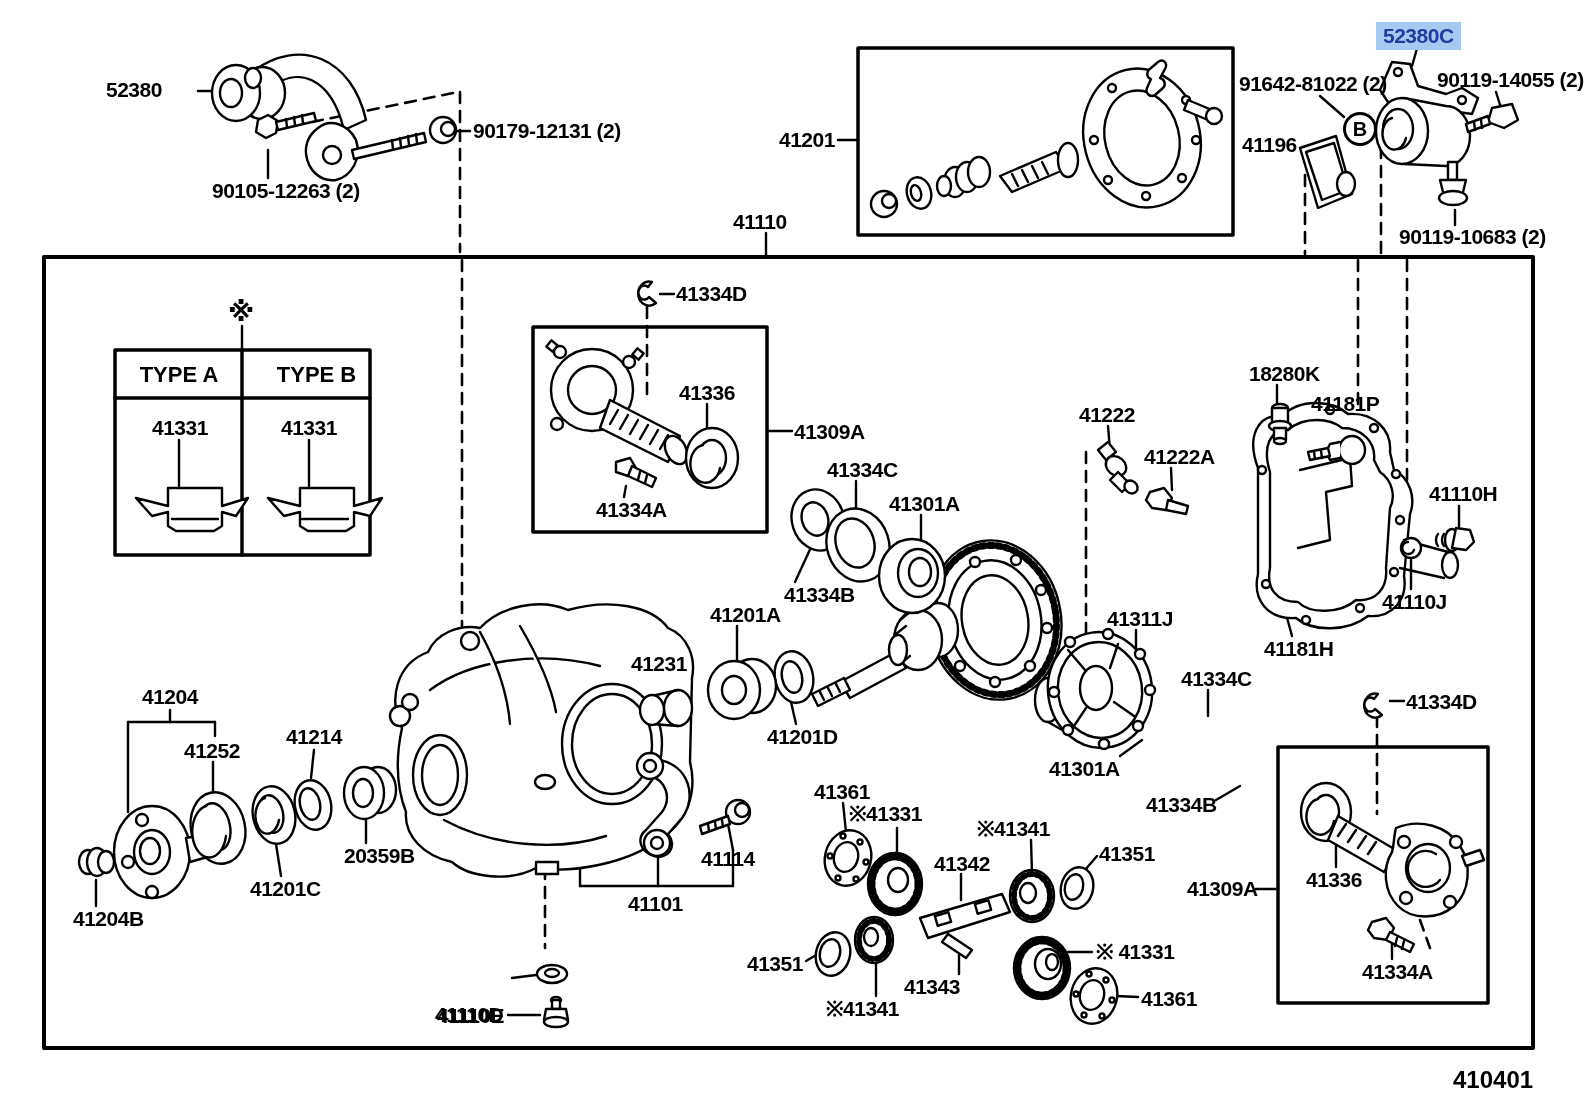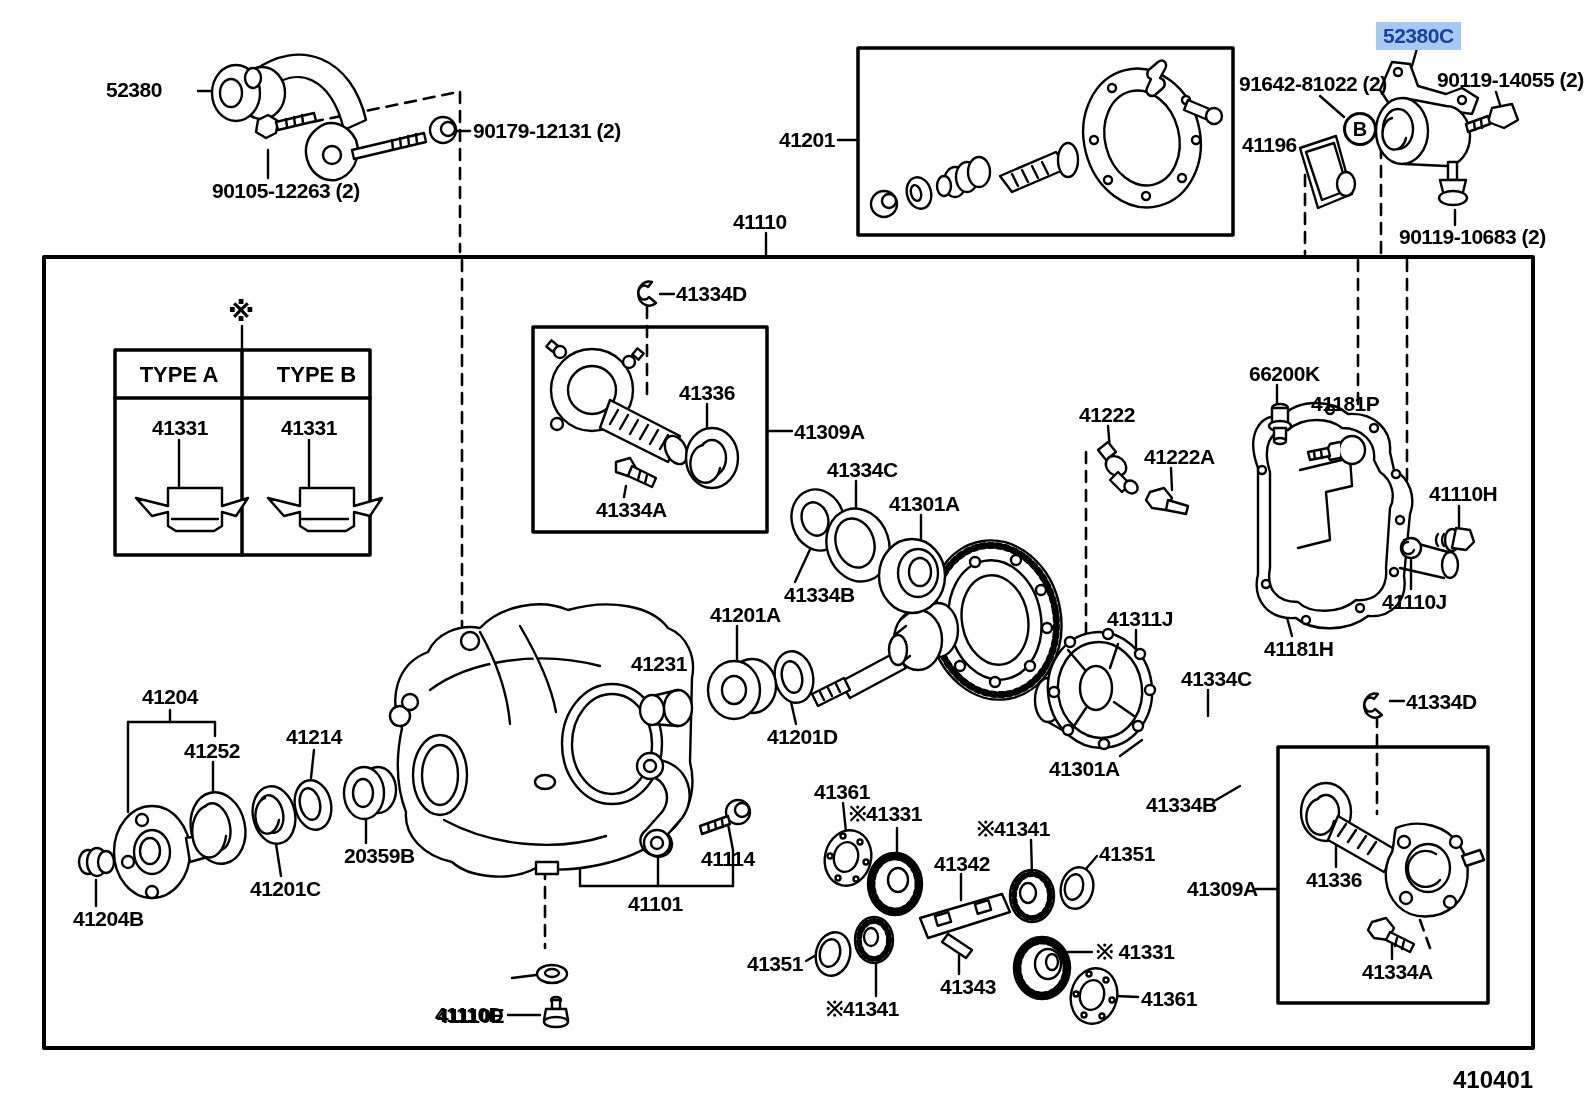--- a/index.html
+++ b/index.html
@@ -515,21 +515,21 @@
   <div class="lbl" style="left:596px;top:499px">41334A</div>
   <div class="lbl" style="left:827px;top:459px">41334C</div>
   <div class="lbl" style="left:784px;top:584px">41334B</div>
   <div class="lbl" style="left:889px;top:493px">41301A</div>
   <div class="lbl" style="left:710px;top:604px">41201A</div>
   <div class="lbl" style="left:631px;top:653px">41231</div>
   <div class="lbl" style="left:767px;top:726px">41201D</div>
   <div class="lbl" style="left:1107px;top:608px">41311J</div>
   <div class="lbl" style="left:1079px;top:404px">41222</div>
   <div class="lbl" style="left:1144px;top:446px">41222A</div>
-  <div class="lbl" style="left:1249px;top:363px">66200K</div>
+  <div class="lbl" style="left:1249px;top:363px">18280K</div>
   <div class="lbl" style="left:1311px;top:393px">41181P</div>
   <div class="lbl" style="left:1429px;top:483px">41110H</div>
   <div class="lbl" style="left:1382px;top:591px">41110J</div>
   <div class="lbl" style="left:1264px;top:638px">41181H</div>
   <div class="lbl" style="left:1181px;top:668px">41334C</div>
   <div class="lbl" style="left:1049px;top:758px">41301A</div>
   <div class="lbl" style="left:1146px;top:794px">41334B</div>
   <div class="lbl" style="left:1406px;top:691px">41334D</div>
 
   <div class="lbl" style="left:142px;top:686px">41204</div>
@@ -543,21 +543,21 @@
   <div class="lbl" style="left:628px;top:893px">41101</div>
   <div class="lbl" style="left:701px;top:848px">41114</div>
 
   <div class="lbl" style="left:814px;top:781px">41361</div>
   <div class="lbl" style="left:849px;top:803px">※41331</div>
   <div class="lbl" style="left:934px;top:853px">41342</div>
   <div class="lbl" style="left:977px;top:818px">※41341</div>
   <div class="lbl" style="left:1099px;top:843px">41351</div>
   <div class="lbl" style="left:747px;top:953px">41351</div>
   <div class="lbl" style="left:826px;top:998px">※41341</div>
-  <div class="lbl" style="left:940px;top:976px">41343</div>
+  <div class="lbl" style="left:904px;top:976px">41343</div>
   <div class="lbl" style="left:1096px;top:941px">※ 41331</div>
   <div class="lbl" style="left:1141px;top:988px">41361</div>
   <div class="lbl" style="left:1187px;top:878px">41309A</div>
   <div class="lbl" style="left:1306px;top:869px">41336</div>
   <div class="lbl" style="left:1362px;top:961px">41334A</div>
 
   <div class="fig" style="left:1453px;top:1066px">410401</div>
 </div>
 
 </body></html>

